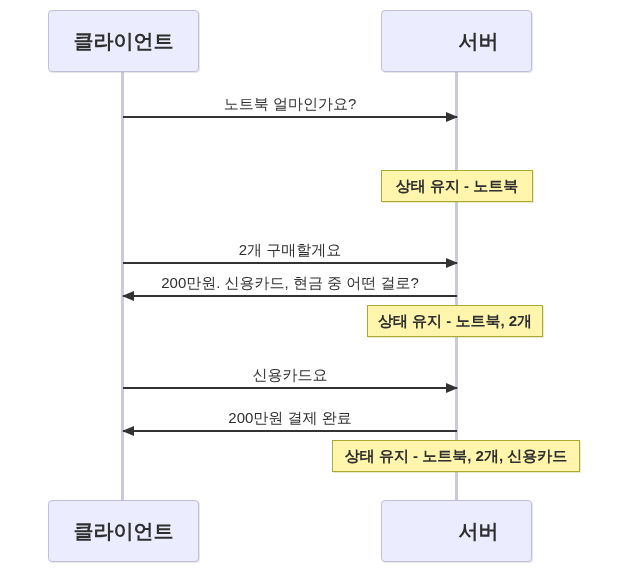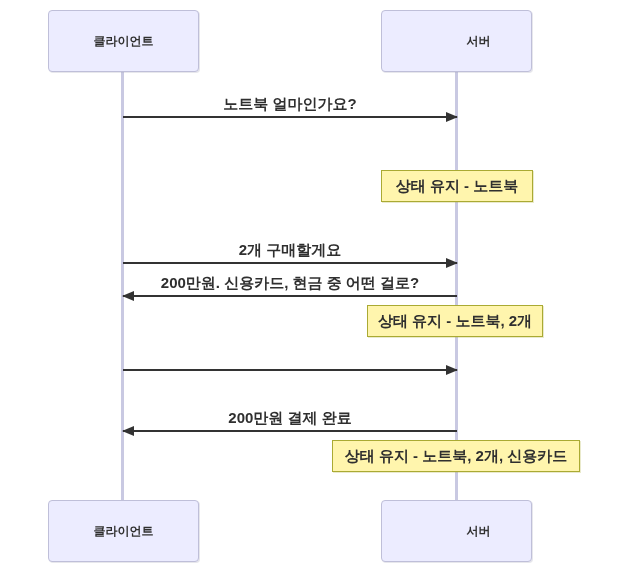--- a/index.html
+++ b/index.html
@@ -29,39 +29,39 @@
   .actor {
     position: absolute;
     width: 151px;
     height: 62px;
     background: #ececff;
     border: 1px solid #bfbfd9;
     border-radius: 4px;
     display: flex;
     align-items: center;
     justify-content: center;
-    font-size: 12px;
+    font-size: 20px;
     font-weight: 600;
     color: #2f2f2f;
     box-shadow: 1px 1px 0 rgba(160,160,180,0.25);
   }
   .actor.client { left: 48px; }
   .actor.server { left: 381px; padding-left: 44px; }
   .actor.top    { top: 10px; }
   .actor.bottom { top: 500px; }
   
   .message {
     position: absolute;
     left: 123px;
     width: 334px;
   }
   .msg-label {
     text-align: center;
     font-size: 15px;
-    font-weight: 700;
+    font-weight: 400;
     height: 18px;
     line-height: 18px;
     color: #2f2f2f;
     white-space: nowrap;
   }
   .msg-arrow {
     position: relative;
     height: 2px;
     background: #333333;
     margin-top: 3px;
@@ -141,20 +141,21 @@
     <div class="msg-arrow left">
       <span class="head"></span>
     </div>
   </div>
 
   <div class="note n2">
     <span>상태 유지 - 노트북, 2개</span>
   </div>
 
   <div class="message m5">
+    <div class="msg-label">신용카드요</div>
     <div class="msg-arrow right">
       <span class="head"></span>
     </div>
   </div>
 
   <div class="message m6">
     <div class="msg-label">200만원 결제 완료</div>
     <div class="msg-arrow left">
       <span class="head"></span>
     </div>

